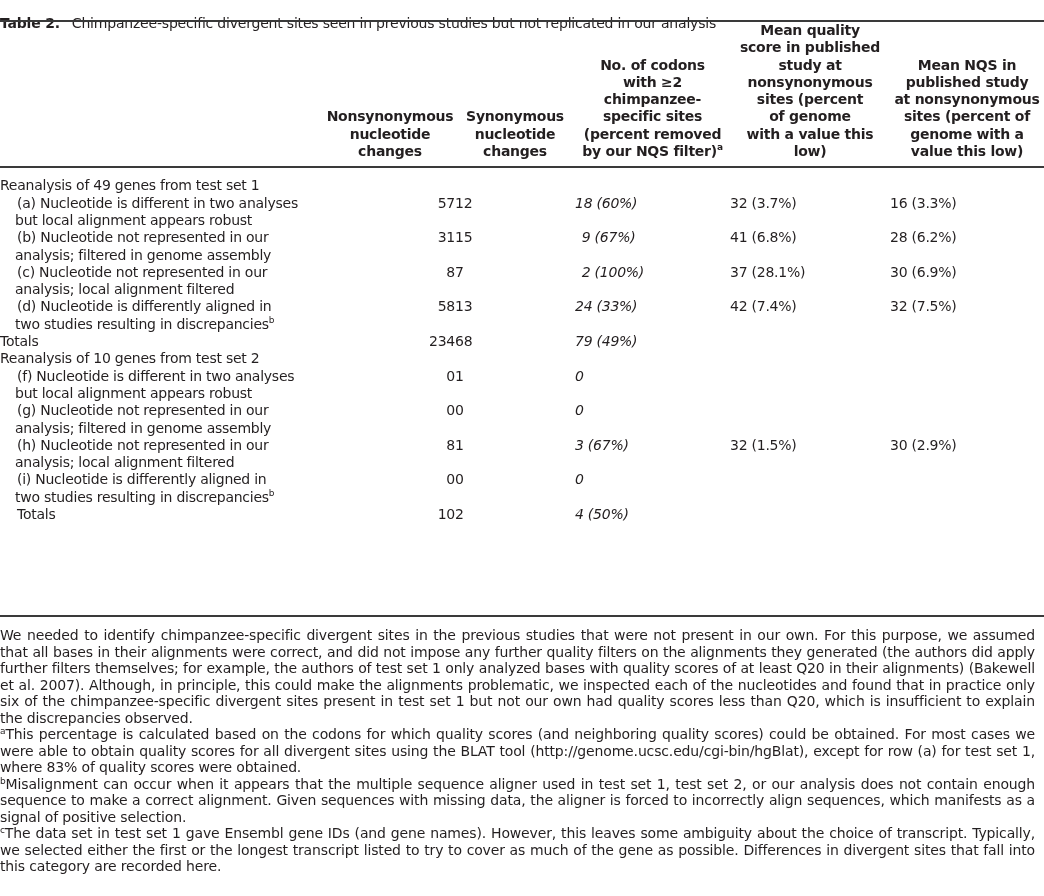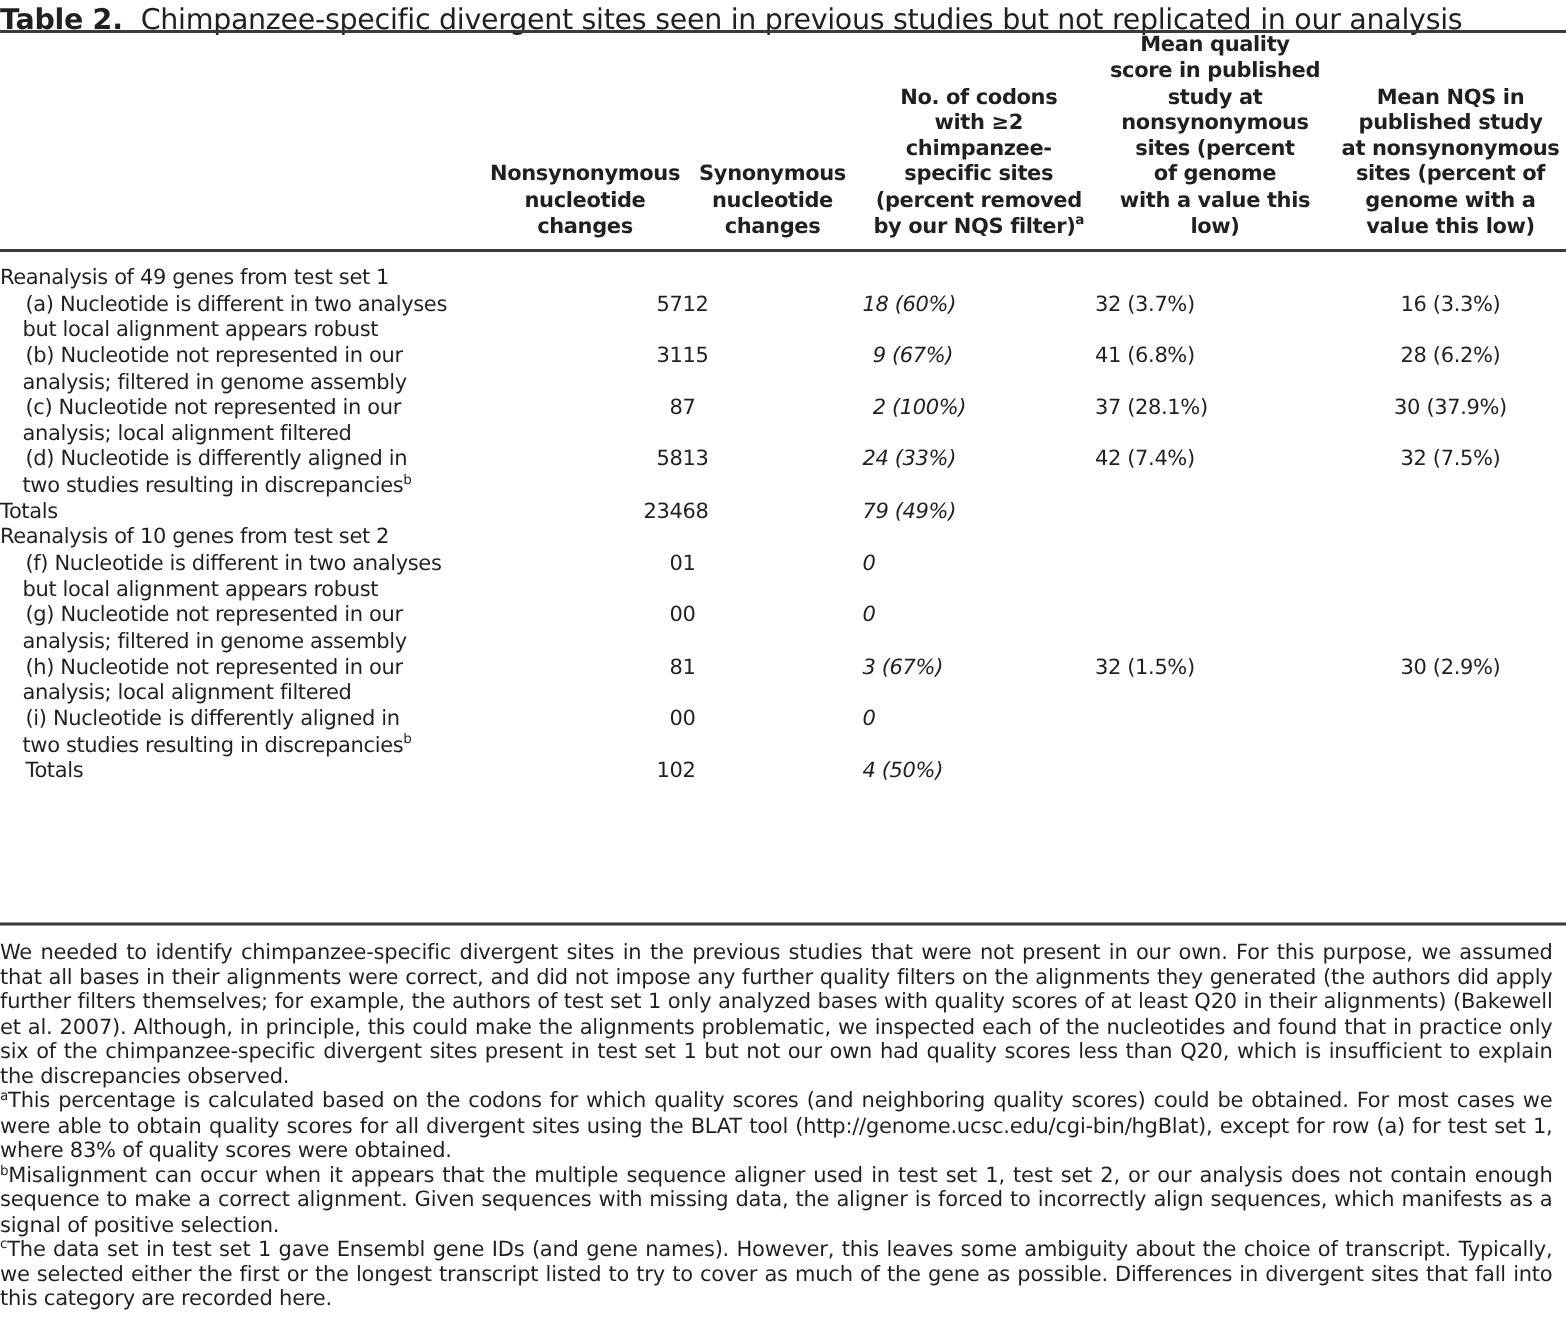--- a/index.html
+++ b/index.html
@@ -11,23 +11,23 @@
       width: 1044px;
       height: 896px;
       overflow: hidden;
       font-family: "DejaVu Sans", "Liberation Sans", sans-serif;
       color: #231f20;
       position: relative;
     }
     .caption {
       position: absolute;
       left: 0;
-      top: 4px;
+      top: 14px;
       height: 18px;
-      font-size: 19px;
+      font-size: 14px;
       line-height: 18px;
       white-space: nowrap;
       letter-spacing: -0.2px;
     }
     .caption .label {
       font-weight: bold;
       margin-right: 12px;
     }
     .rule {
       position: absolute;
@@ -70,21 +70,21 @@
     col.c5 { width: 154px; }
 
     td.label { padding-left: 0; }
     td.label.sub { padding-left: 17px; }
     td.label .cont { display: block; padding-left: 15px; }
     td.label.sub .cont { margin-left: -17px; }
     td.num1 { text-align: right; padding-right: 51px; }
     td.num2 { text-align: left; padding-right: 45px; }
     td.num3 { text-align: left; padding-left: 18px; font-style: italic; }
     td.num4 { text-align: left; padding-left: 22px; }
-    td.num5 { text-align: center; padding-left: 32px; }
+    td.num5 { text-align: left; padding-left: 32px; }
     sup { font-size: 9px; line-height: 0; vertical-align: super; }
 
     .notes {
       position: absolute;
       left: 0;
       top: 627px;
       width: 1035px;
       font-size: 14px;
       line-height: 16.5px;
       letter-spacing: -0.15px;
@@ -176,21 +176,21 @@
       <td class="num3"> 9 (67%)</td>
       <td class="num4">41 (6.8%)</td>
       <td class="num5">28 (6.2%)</td>
     </tr>
     <tr>
       <td class="label sub"><span>(c) Nucleotide not represented in our</span><span class="cont">analysis; local alignment filtered</span></td>
       <td class="num1">8</td>
       <td class="num2">7</td>
       <td class="num3"> 2 (100%)</td>
       <td class="num4">37 (28.1%)</td>
-      <td class="num5">30 (37.9%)</td>
+      <td class="num5">30 (6.9%)</td>
     </tr>
     <tr>
       <td class="label sub"><span>(d) Nucleotide is differently aligned in</span><span class="cont"><span>two studies resulting in discrepancies</span><sup>b</sup></span></td>
       <td class="num1">58</td>
       <td class="num2">13</td>
       <td class="num3">24 (33%)</td>
       <td class="num4">42 (7.4%)</td>
       <td class="num5">32 (7.5%)</td>
     </tr>
     <tr>

